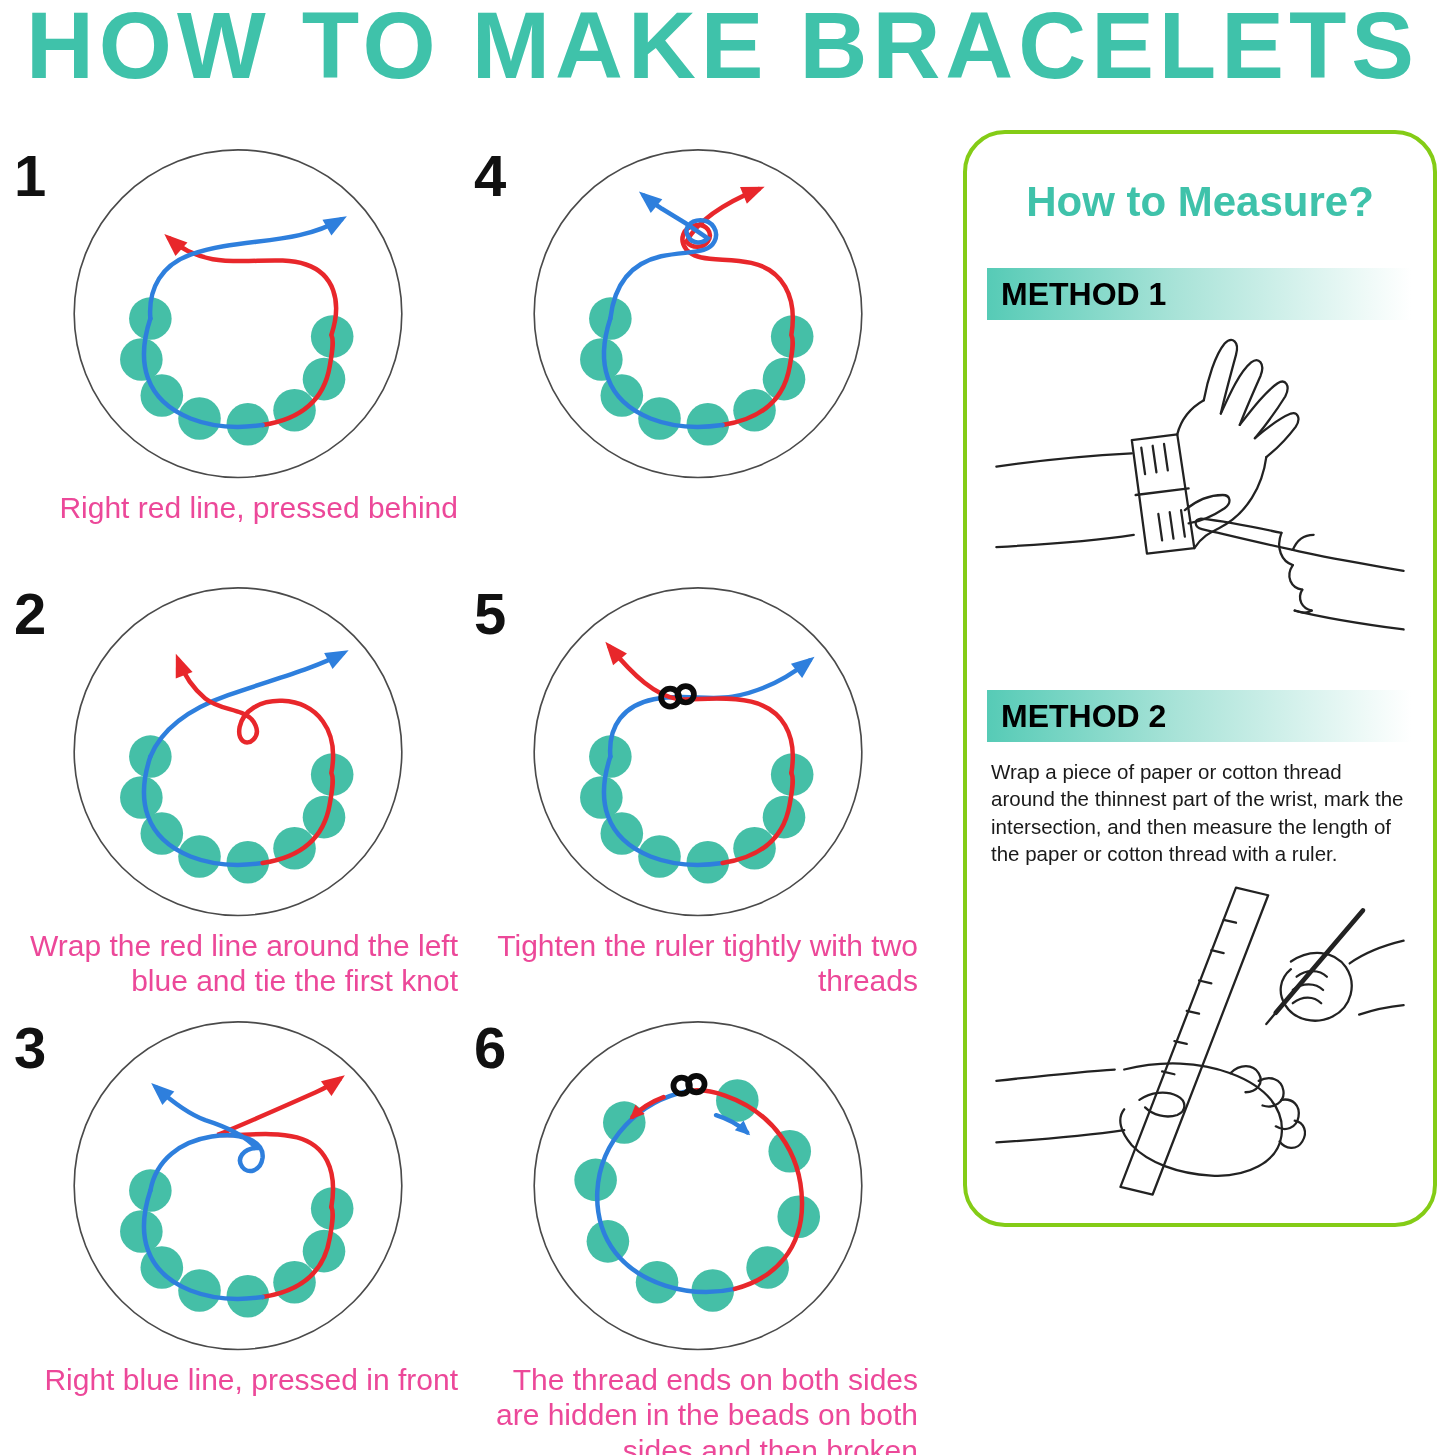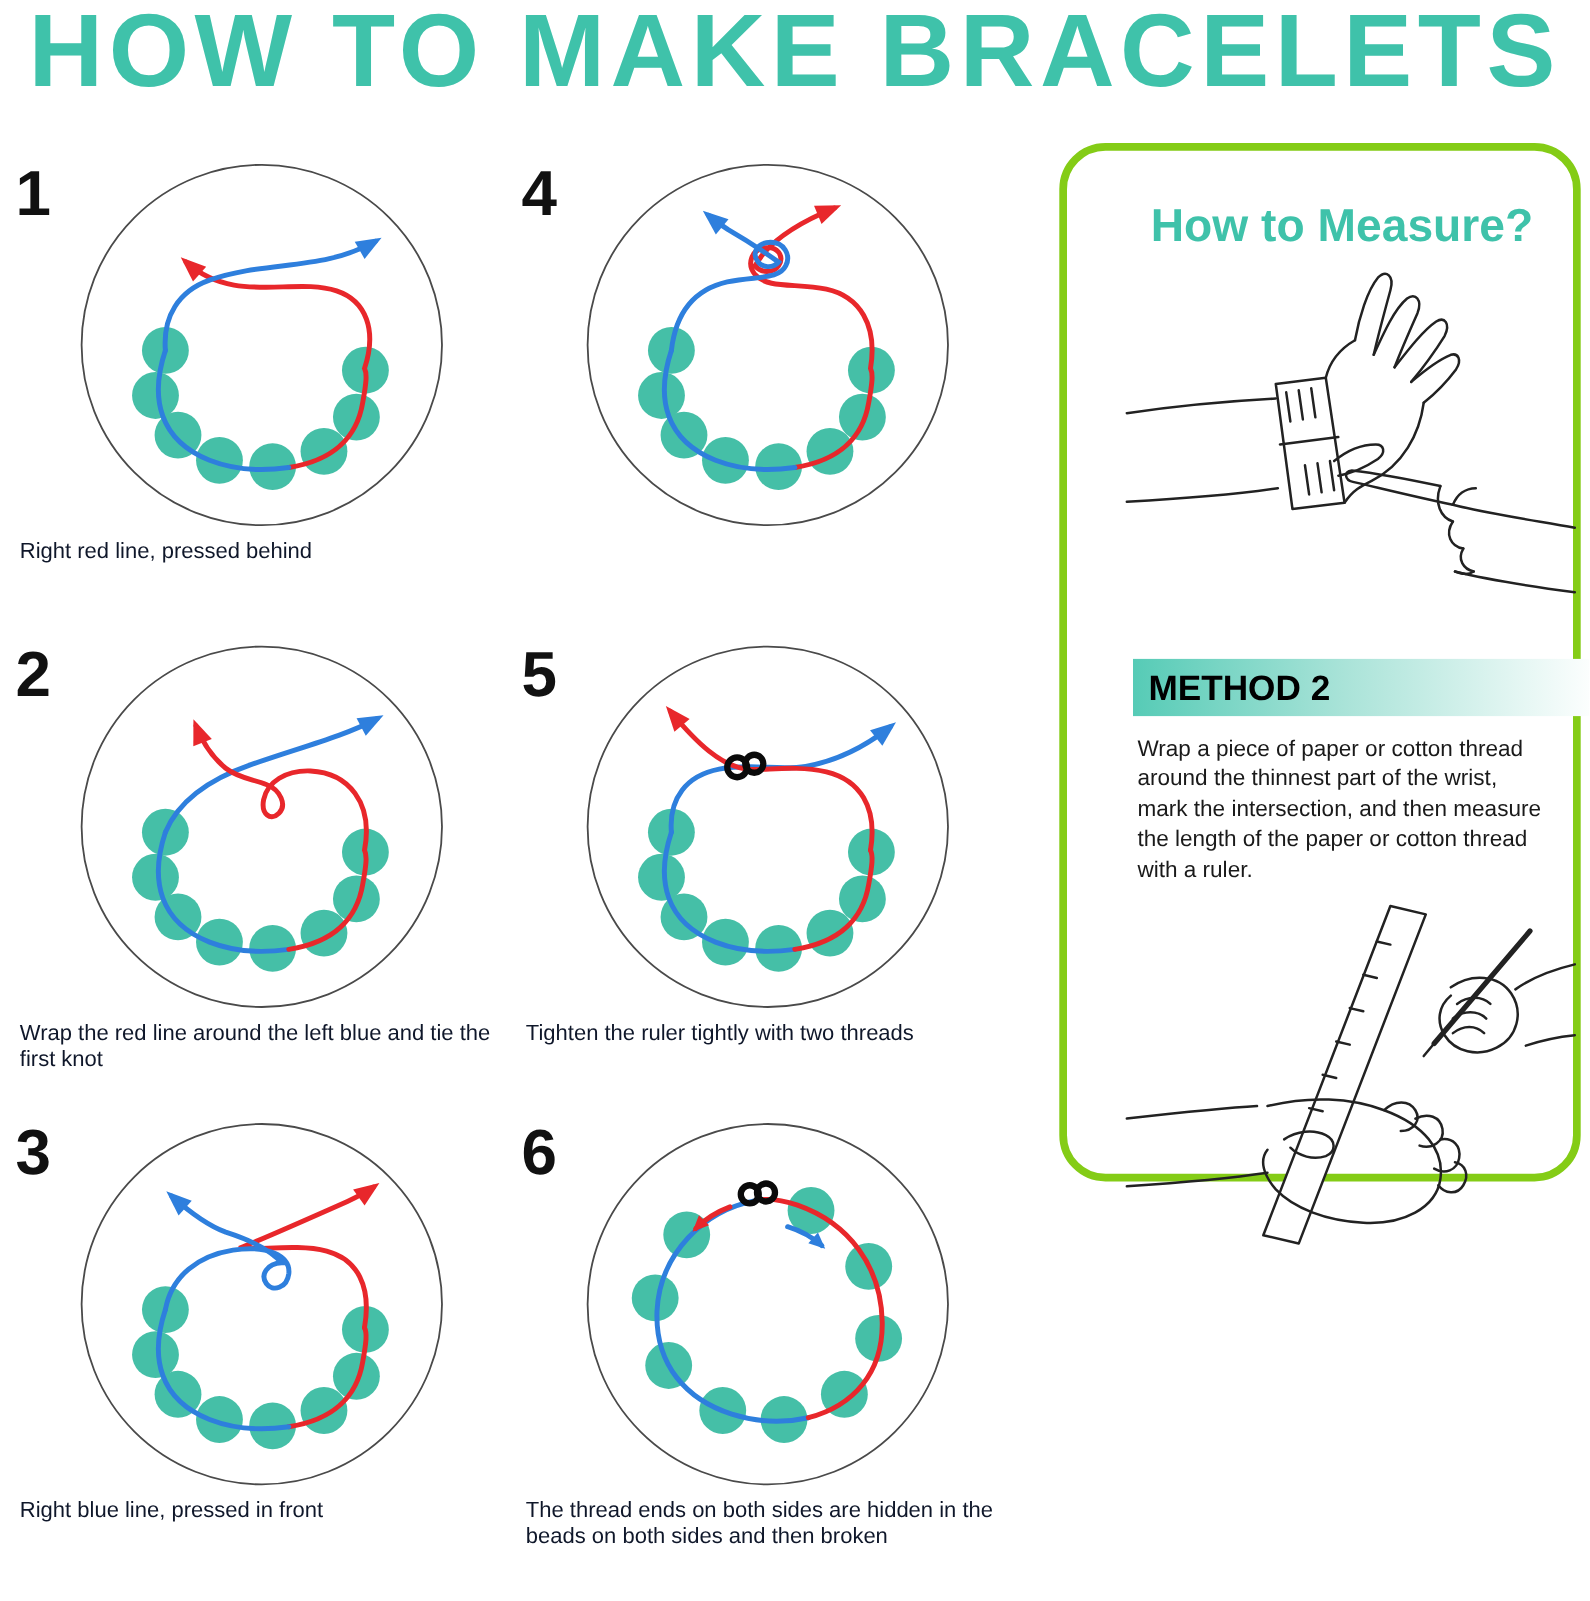--- a/index.html
+++ b/index.html
@@ -5,34 +5,34 @@
   html,body{margin:0;padding:0;background:#fff;}
   #page{position:relative;width:1445px;height:1455px;background:#fff;overflow:hidden;
         font-family:"Liberation Sans",sans-serif;color:#111;border-radius:29px;}
   
   .main-title{position:absolute;top:-8px;left:0;width:100%;text-align:center;
     font-size:94px;font-weight:bold;letter-spacing:5px;color:#3fc2aa;white-space:nowrap;}
   
   .cell{position:absolute;width:452px;}
   .cell .num{position:absolute;left:2px;top:2px;font-size:58px;font-weight:bold;color:#111;}
   .cell svg.step-svg{display:block;margin:0 auto;width:344px;height:344px;}
-  .cell .caption{margin:6px auto 0;max-width:440px;text-align:left;
-    font-size:20px;line-height:1.18;color:#0f172a;}
+  .cell .caption{margin:6px auto 0;max-width:440px;text-align:right;
+    font-size:30px;line-height:1.18;color:#ec4899;}
   #cell1{left:12px;top:140px;} #cell4{left:472px;top:140px;}
   #cell2{left:12px;top:578px;} #cell5{left:472px;top:578px;}
   #cell3{left:12px;top:1012px;} #cell6{left:472px;top:1012px;}
   
   .outline{fill:#fff;stroke:#4a4a4a;stroke-width:2;}
   .bead{fill:#45bfa7;}
   .thread{fill:none;stroke-width:5.5;stroke-linecap:round;}
   .red{stroke:#e8272b;} .blue{stroke:#2e7fdd;}
   .knot{fill:none;stroke:#0a0a0a;stroke-width:7;}
   
-  .panel{position:absolute;left:963px;top:130px;width:474px;height:944px;
-    border:7px solid #84cc16;border-radius:42px;box-sizing:border-box;background:#fff;padding-left:40px;}
+  .panel{position:absolute;left:963px;top:130px;width:474px;height:1097px;
+    border:4px solid #84cc16;border-radius:42px;box-sizing:border-box;background:#fff;}
   .panel-title{margin-top:44px;text-align:center;font-size:42px;font-weight:bold;color:#3fc2aa;}
   .method-bar{margin:42px 0 0 20px;width:424px;height:52px;display:flex;align-items:center;
     padding-left:14px;box-sizing:border-box;font-size:32px;font-weight:bold;color:#000;
     background:linear-gradient(90deg,#56cbb6 0%,#a9e3d8 45%,#ffffff 100%);}
   .method-bar.second{margin-top:34px;}
   .method-text{margin:16px 24px 0 24px;font-size:20.5px;line-height:1.34;color:#1a1a1a;}
   .lineart-wrap{width:436px;margin:14px auto 0;}
   .lineart{display:block;width:436px;height:322px;}
   .lineart path,.lineart line,.lineart polygon{fill:none;stroke:#222;stroke-width:2.4;
     stroke-linecap:round;stroke-linejoin:round;}
@@ -192,20 +192,21 @@
       <path class="thread blue" marker-end="url(#arBs)" d="M 232,126 C 248,131 260,138 270,147"></path>
       <circle class="knot" cx="190" cy="90" r="10"></circle>
       <circle class="knot" cx="208" cy="88" r="10"></circle>
     </svg>
     <div class="caption">The thread ends on both sides are hidden in the beads on both sides and then broken</div>
   </div>
 
   <div class="panel">
     <div class="panel-title">How to Measure?</div>
 
+    <div class="method-bar">METHOD 1</div>
 
     <div class="lineart-wrap">
       <svg class="lineart" viewBox="0 0 440 340">
 
         <path d="M 5,140 C 60,132 110,128 148,126"></path>
         <path d="M 5,225 C 60,222 110,218 150,212"></path>
 
         <polygon class="solid" points="148,112 196,106 214,226 164,232"></polygon>
         <path d="M 152,170 L 208,163"></path>
         <path d="M 158,120 L 162,148"></path>

